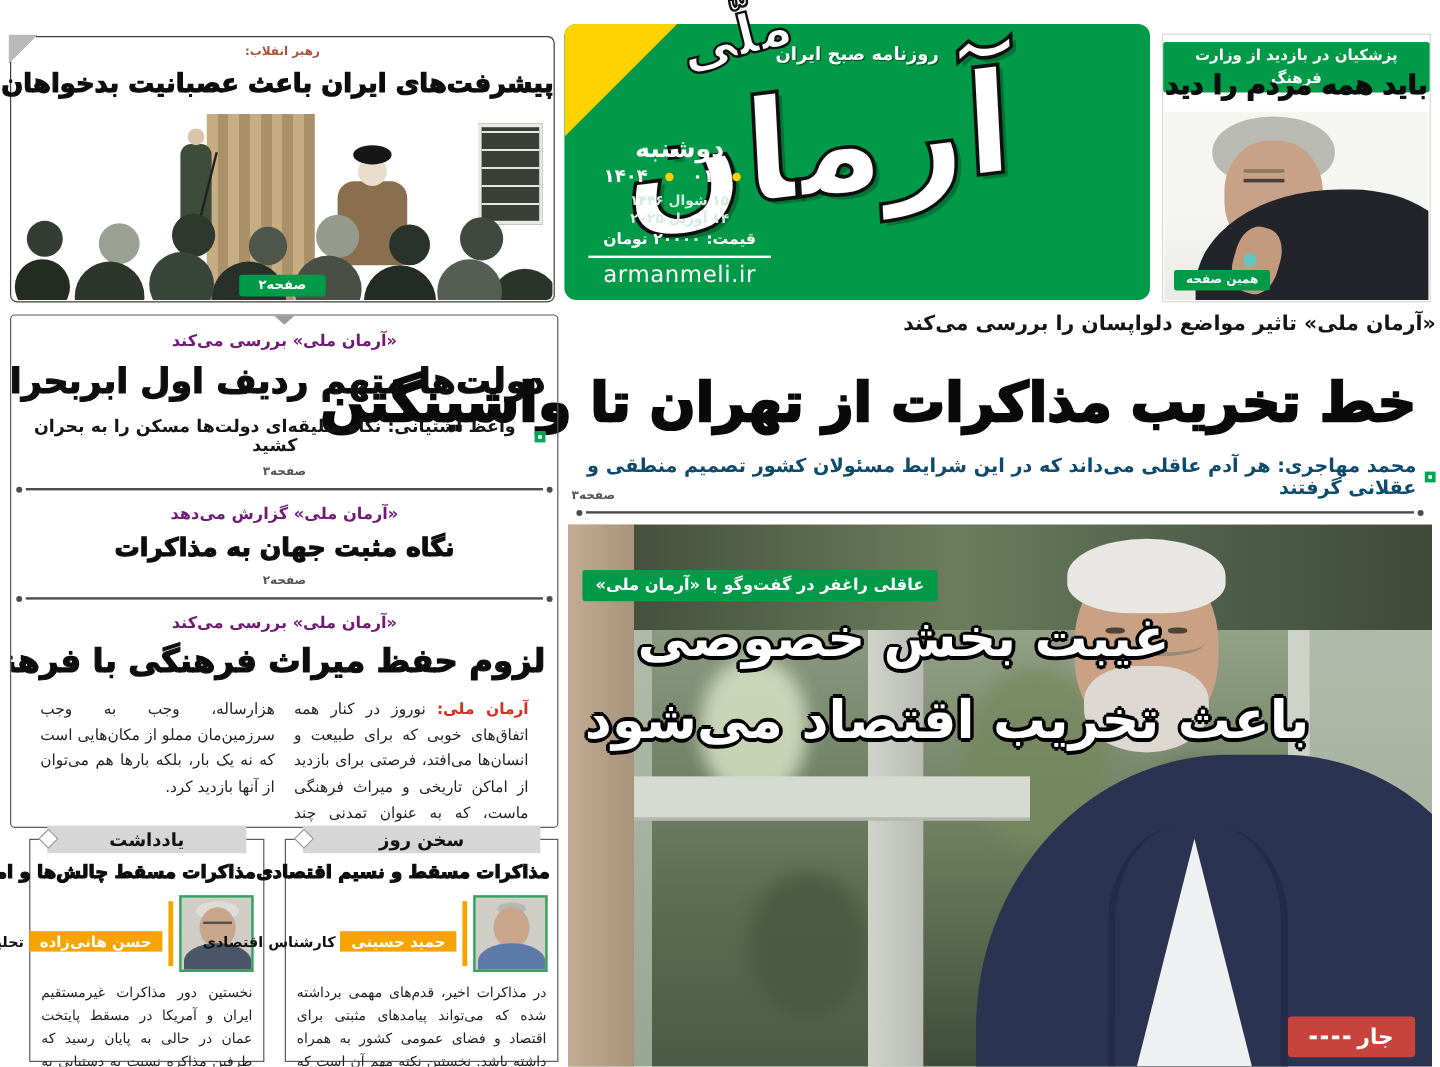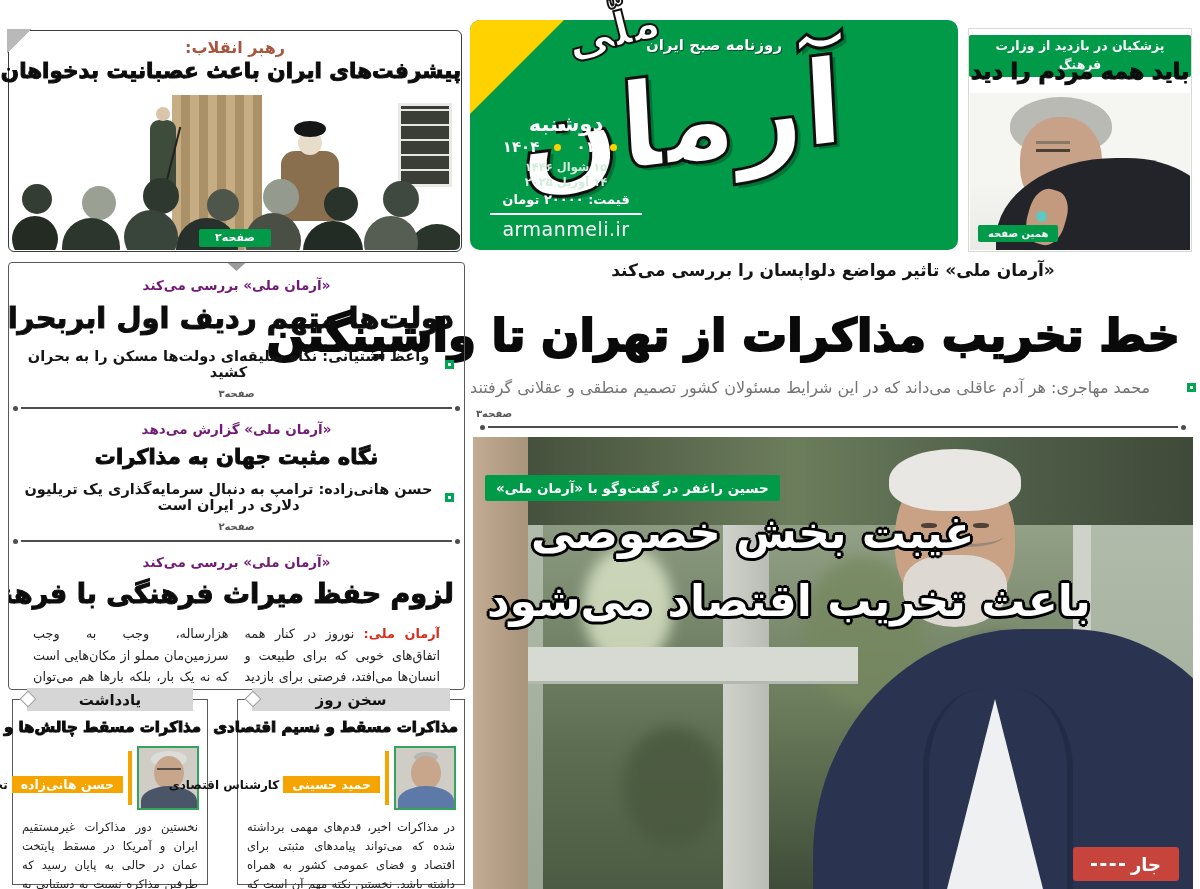--- a/index.html
+++ b/index.html
@@ -15,21 +15,21 @@
   .sep{height:2px;background:#4d4d4d;position:relative;margin:0 14px}
   .sep::before,.sep::after{content:"";position:absolute;width:5px;height:5px;border-radius:50%;background:#4d4d4d;top:-1.5px}
   .sep::before{right:-8px}.sep::after{left:-8px}
   .bullet-sq{display:inline-block;width:9px;height:9px;border:3px solid #00a651;background:#fff;margin-left:7px;flex:0 0 auto}
   .outlined-white{color:#fff;text-shadow:-2px -2px 0 #000,2px -2px 0 #000,-2px 2px 0 #000,2px 2px 0 #000,0 -3px 0 #000,0 3px 0 #000,-3px 0 0 #000,3px 0 0 #000;}
   .heavy{font-weight:bold;-webkit-text-stroke:1px #0d0d0d;color:#0d0d0d}
 
   
   .tl-box{left:8px;top:30px;width:454px;height:222px;border:1.5px solid #3c3c3c;border-radius:6px;background:#fff;}
   .fold-corner{position:absolute;left:-2px;top:-2px;width:24px;height:24px;background:linear-gradient(315deg,transparent 50%,#b9b9b9 50%);z-index:4}
-  .tl-kicker{position:absolute;top:7px;left:0;right:0;text-align:center;font-size:16px;font-weight:bold;color:#a9543c}
+  .tl-kicker{position:absolute;top:7px;left:0;right:0;text-align:center;font-size:10px;font-weight:bold;color:#a9543c}
   .tl-headline{position:absolute;top:26px;left:0;right:0;margin:0;text-align:center;font-size:21.5px;line-height:1.3;white-space:nowrap}
   .tl-photo{position:absolute;left:1px;right:1px;top:64px;bottom:1px;overflow:hidden;border-radius:0 0 5px 5px;
     background:linear-gradient(90deg,#e7e0d2 0%,#ddd2bc 30%,#cbb globalen 0%,#d5c6a6 46%,#efece6 62%,#f7f6f3 100%);}
   .curtain{position:absolute;left:36%;top:0;width:20%;height:100%;background:repeating-linear-gradient(90deg,#c7ad83 0 9px,#ab9168 9px 18px);}
   .meet-window{position:absolute;right:8px;top:8px;width:54px;height:84px;background:repeating-linear-gradient(0deg,#3b3e37 0 13px,#e6e6e2 13px 15px),#3b3e37;border:3px solid #e9e9e5}
   .leader-fig{position:absolute;right:27%;top:36%;width:58px;height:70px;background:#8a6f4f;border-radius:14px 14px 4px 4px}
   .leader-fig::before{content:"";position:absolute;top:-20px;left:17px;width:24px;height:24px;background:#e8ddcb;border-radius:50%}
   .leader-fig::after{content:"";position:absolute;top:-30px;left:13px;width:32px;height:16px;background:#161616;border-radius:50%}
   .speaker-fig{position:absolute;left:31%;top:16%;width:26px;height:84px;background:#3e4c3b;border-radius:9px 9px 0 0}
   .speaker-fig::before{content:"";position:absolute;top:-13px;left:6px;width:14px;height:14px;background:#d9c5a9;border-radius:50%}
@@ -66,43 +66,43 @@
   .pz-hair{position:absolute;left:40px;top:4px;width:102px;height:58px;background:#b9bab4;border-radius:50% 50% 46% 46%}
   .pz-face{position:absolute;left:50px;top:24px;width:82px;height:92px;background:#c8a288;border-radius:46% 46% 42% 44%}
   .pz-eye{position:absolute;left:66px;top:56px;width:34px;height:3px;background:#4c3f36;box-shadow:0 -8px 0 0 #8a7866}
   .pz-hand{position:absolute;left:58px;top:96px;width:38px;height:56px;background:#c49a7e;border-radius:42%;transform:rotate(16deg)}
   .pz-ring{position:absolute;left:66px;top:118px;width:11px;height:11px;border-radius:50%;background:#5fc8c0}
   .pz-body{position:absolute;left:26px;right:-24px;bottom:-4px;height:96px;background:#22242a;border-radius:55% 40% 0 0/85% 60% 0 0}
   .tr-page-chip{position:absolute;right:auto;left:8px;bottom:8px;font-size:10px;padding:1px 10px;z-index:3}
 
   
   .lead{left:470px;top:256px;width:726px;height:180px}
-  .lead-kicker{position:absolute;top:4px;left:0;right:0;text-align:center;font-size:17px;font-weight:bold;color:#151515}
+  .lead-kicker{position:absolute;top:4px;left:0;right:0;text-align:right;font-size:17px;font-weight:bold;color:#151515}
   .lead-headline{position:absolute;top:32px;left:0;right:0;margin:16px;text-align:center;font-size:45px;line-height:1.4;white-space:nowrap;-webkit-text-stroke:2px #0a0a0a;color:#0a0a0a;font-weight:bold}
-  .lead-sub{position:absolute;top:122px;left:0;right:0;display:flex;align-items:center;justify-content:space-between;font-size:16px;font-weight:normal;color:#737373}
+  .lead-sub{position:absolute;top:122px;left:0;right:0;display:flex;align-items:center;justify-content:space-between;font-size:16px;font-weight:bold;color:#0c4a6e}
   .lead-pageref{position:absolute;left:6px;top:152px}
   .lead-sep{position:absolute;left:4px;right:4px;top:170px}
 
   
   .left-col{left:8px;top:262px;width:457px;height:428px;border:1.5px solid #5a5a5a;border-radius:4px;overflow:hidden;padding-top:8px}
   .notch{position:absolute;top:-1px;left:50%;transform:translateX(-50%);width:20px;height:9px;background:#9c9c9c;clip-path:polygon(0 0,100% 0,50% 100%)}
   .lc-art{text-align:center;padding:2px 10px}
   .lc-kicker{font-size:13.5px;font-weight:bold;color:#701a75;margin-top:4px}
   .lc-headline{margin:6px 0 0;font-size:29px;line-height:1.35;white-space:nowrap}
   .lc-headline.h2{font-size:21px}
   .lc-headline.h3{font-size:27px}
   .lc-sub{margin-top:10px;display:flex;align-items:center;justify-content:center;font-size:14.5px;font-weight:bold;color:#151515}
   .lc-page{display:block;margin-top:8px}
   .left-col .sep{margin:6px 12px}
   .a3-body{margin:10px 14px 0;column-count:2;column-gap:16px;column-rule:none;text-align:justify;font-size:12.8px;line-height:1.7;color:#222;font-weight:500}
   .red-label{color:var(--red)}
 
   
   .mini-box{border:1.5px solid #5a5a5a;background:#fff;overflow:visible}
-  .note-box{left:12px;top:699px;width:196px;height:186px}
+  .note-box{left:24px;top:699px;width:196px;height:186px}
   .talk-box{left:237px;top:699px;width:228px;height:186px}
   .bar{position:absolute;top:-12px;left:14px;right:14px;height:23px;background:#d6d6d6;display:flex;align-items:center;justify-content:center;font-size:15px;font-weight:bold;color:#111;z-index:2}
   .diamond{position:absolute;left:-5px;top:5px;width:12px;height:12px;background:#fff;border:1.5px solid #9a9a9a;transform:rotate(45deg)}
   .mini-headline{margin:18px 6px 0;text-align:center;font-size:15px;line-height:1.3;white-space:nowrap}
   .author{display:flex;flex-direction:row;align-items:center;margin:8px 8px 0;gap:5px;justify-content:flex-start}
   .portrait{width:62px;height:64px;border:2px solid #35a35e;background:#cfcdc6;position:relative;overflow:hidden;flex:0 0 auto}
   .acc-bar{width:4px;height:54px;background:var(--orange);flex:0 0 auto}
   .a-meta{display:flex;flex-direction:row;align-items:center;gap:4px;padding-top:14px}
   .name-chip{background:var(--orange);color:#fff;padding:1px 9px;font-size:12.5px;font-weight:bold;white-space:nowrap}
   .role{font-size:12px;font-weight:bold;color:#111;white-space:nowrap}
@@ -227,24 +227,20 @@
         <span>واعظ آشتیانی: نگاه سلیقه‌ای دولت‌ها مسکن را به بحران کشید</span>
       </div>
       <span class="pageref lc-page">صفحه۳</span>
     </article>
 
     <div class="sep"></div>
 
     <article class="lc-art">
       <div class="lc-kicker">«آرمان ملی» گزارش می‌دهد</div>
       <h3 class="lc-headline h2 heavy">نگاه مثبت جهان به مذاکرات</h3>
-      <div class="lc-sub">
-        <i class="bullet-sq"></i>
-        <span>حسن هانی‌زاده: ترامپ به دنبال سرمایه‌گذاری یک تریلیون دلاری در ایران است</span>
-      </div>
       <span class="pageref lc-page">صفحه۲</span>
     </article>
 
     <div class="sep"></div>
 
     <article class="lc-art">
       <div class="lc-kicker">«آرمان ملی» بررسی می‌کند</div>
       <h3 class="lc-headline h3 heavy">لزوم حفظ میراث فرهنگی با فرهنگ‌سازی</h3>
       <p class="a3-body"><b class="red-label">آرمان ملی:</b> <span>نوروز در کنار همه اتفاق‌های خوبی که برای طبیعت و انسان‌ها می‌افتد، فرصتی برای بازدید از اماکن تاریخی و میراث فرهنگی ماست، که به عنوان تمدنی چند هزارساله، وجب به وجب سرزمین‌مان مملو از مکان‌هایی است که نه یک بار، بلکه بارها هم می‌توان از آنها بازدید کرد.</span></p>
 
@@ -307,21 +303,21 @@
     <div class="f-pillar2"></div>
     <div class="f-band"></div>
     <div class="rg-suit"></div>
     <div class="rg-lapel"></div>
     <div class="rg-lapline"></div>
     <div class="rg-head"></div>
     <div class="rg-hair"></div>
     <div class="rg-glasses"></div>
     <div class="rg-eye"></div>
     <div class="rg-beard"></div>
-    <span class="chip feat-tag">حسین راغفر در گفت‌وگو با «آرمان ملی»</span>
+    <span class="chip feat-tag">عاقلی راغفر در گفت‌وگو با «آرمان ملی»</span>
     <div class="feat-line l1 outlined-white">غیبت بخش خصوصی</div>
     <div class="feat-line l2 outlined-white">باعث تخریب اقتصاد می‌شود</div>
     <div class="watermark">
       <span>جار</span>
       <i class="wm-dashes"></i>
     </div>
   </section>
 
 </div>
 

